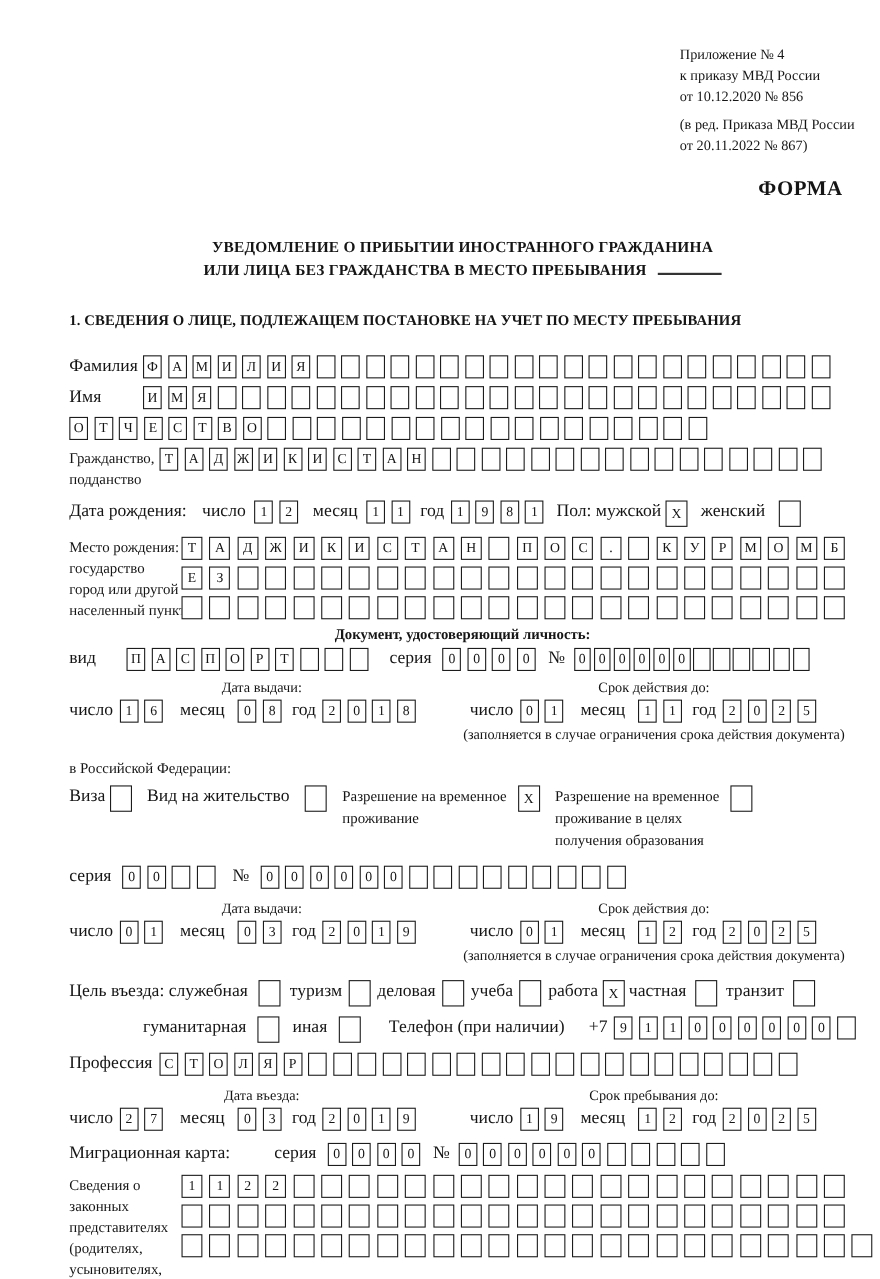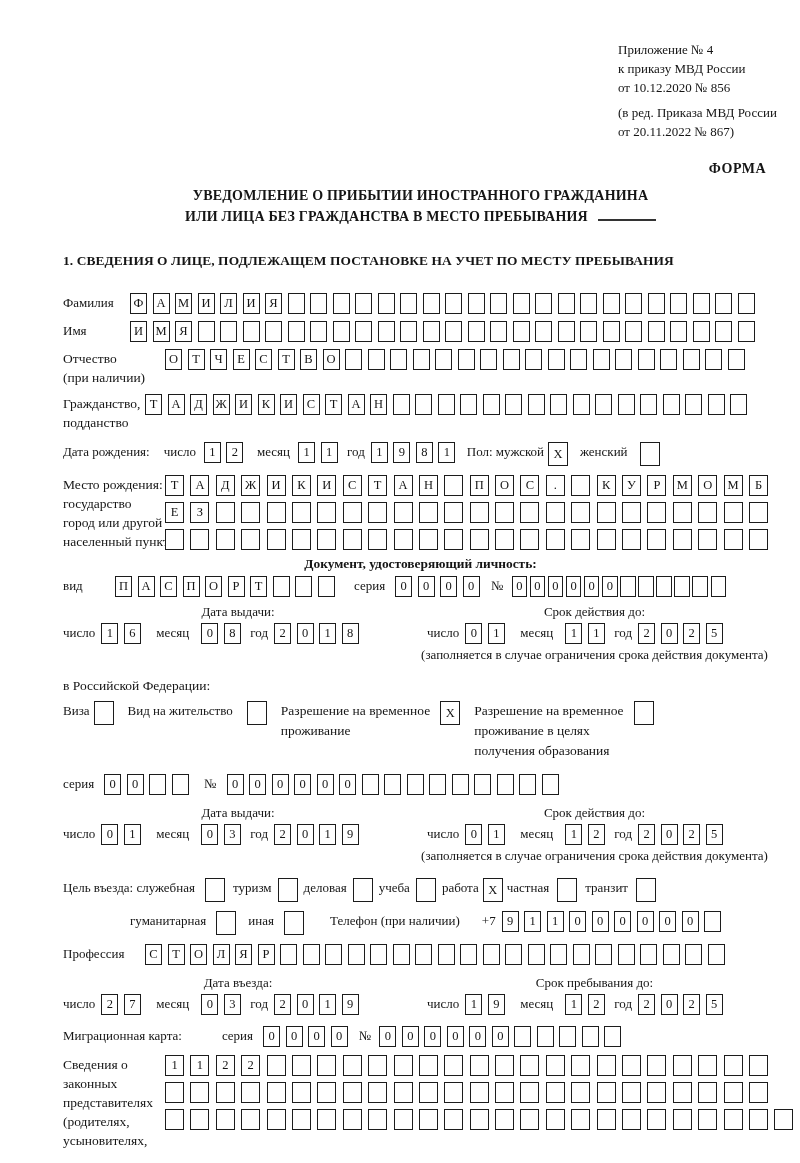--- a/index.html
+++ b/index.html
@@ -6,29 +6,29 @@
   html,body { margin:0; padding:0; background:#ffffff; }
   body {
     width:800px; min-height:1163px;
     font-family:"Liberation Serif","DejaVu Serif",serif;
     color:#151515; font-size:13.5px;
   }
   .page { width:800px; min-height:1163px; padding:40px 22px 20px 63px; position:relative; }
 
   .annex { margin-left:555px; font-size:13px; line-height:19px; }
   .annex .gap { margin-top:6px; }
-  .forma { text-align:right; margin-right:12px; margin-top:20px; font-weight:bold; font-size:14px; letter-spacing:0.5px; }
-
-  .title { text-align:center; font-weight:bold; font-size:14px; line-height:21px; margin-top:8px; letter-spacing:0.2px; }
+  .forma { text-align:right; margin-right:12px; margin-top:20px; font-weight:bold; font-size:19px; letter-spacing:0.5px; }
+
+  .title { text-align:center; font-weight:bold; font-size:14px; line-height:21px; margin-top:32px; letter-spacing:0.2px; }
   .uline { display:inline-block; width:58px; border-bottom:2px solid #333; margin-left:10px; vertical-align:baseline; }
 
   .sec1 { margin-top:26px; font-weight:bold; font-size:13.4px; letter-spacing:0.1px; white-space:nowrap; }
 
   .frow { display:flex; align-items:flex-start; margin-top:7px; }
-  .lbl { font-size:13px; line-height:20px; flex:none; }
+  .lbl { font-size:16px; line-height:20px; flex:none; }
   .lblblock { flex:none; white-space:nowrap; }
   .lblblock div { line-height:19px; }
 
   .cells { display:flex; flex:none; }
   .cell {
     width:17px; height:21px; border:1.6px solid #1c1c1c; margin-right:5.5px;
     display:inline-flex; align-items:center; justify-content:center;
     font-size:12.5px; flex:none; background:#fff;
   }
   .cells.wide .cell { width:19px; margin-right:6.4px; }
@@ -138,24 +138,20 @@
         <span class="cell"></span>
         <span class="cell"></span>
         <span class="cell"></span>
         <span class="cell"></span>
         <span class="cell"></span>
         <span class="cell"></span>
       </div>
   </div>
 
   <div class="frow">
-    <div class="lblblock" style="width:102px">
-      <div>Отчество</div>
-      <div>(при наличии)</div>
-    </div>
     <div class="cells">
         <span class="cell">О</span>
         <span class="cell">Т</span>
         <span class="cell">Ч</span>
         <span class="cell">Е</span>
         <span class="cell">С</span>
         <span class="cell">Т</span>
         <span class="cell">В</span>
         <span class="cell">О</span>
         <span class="cell"></span>

